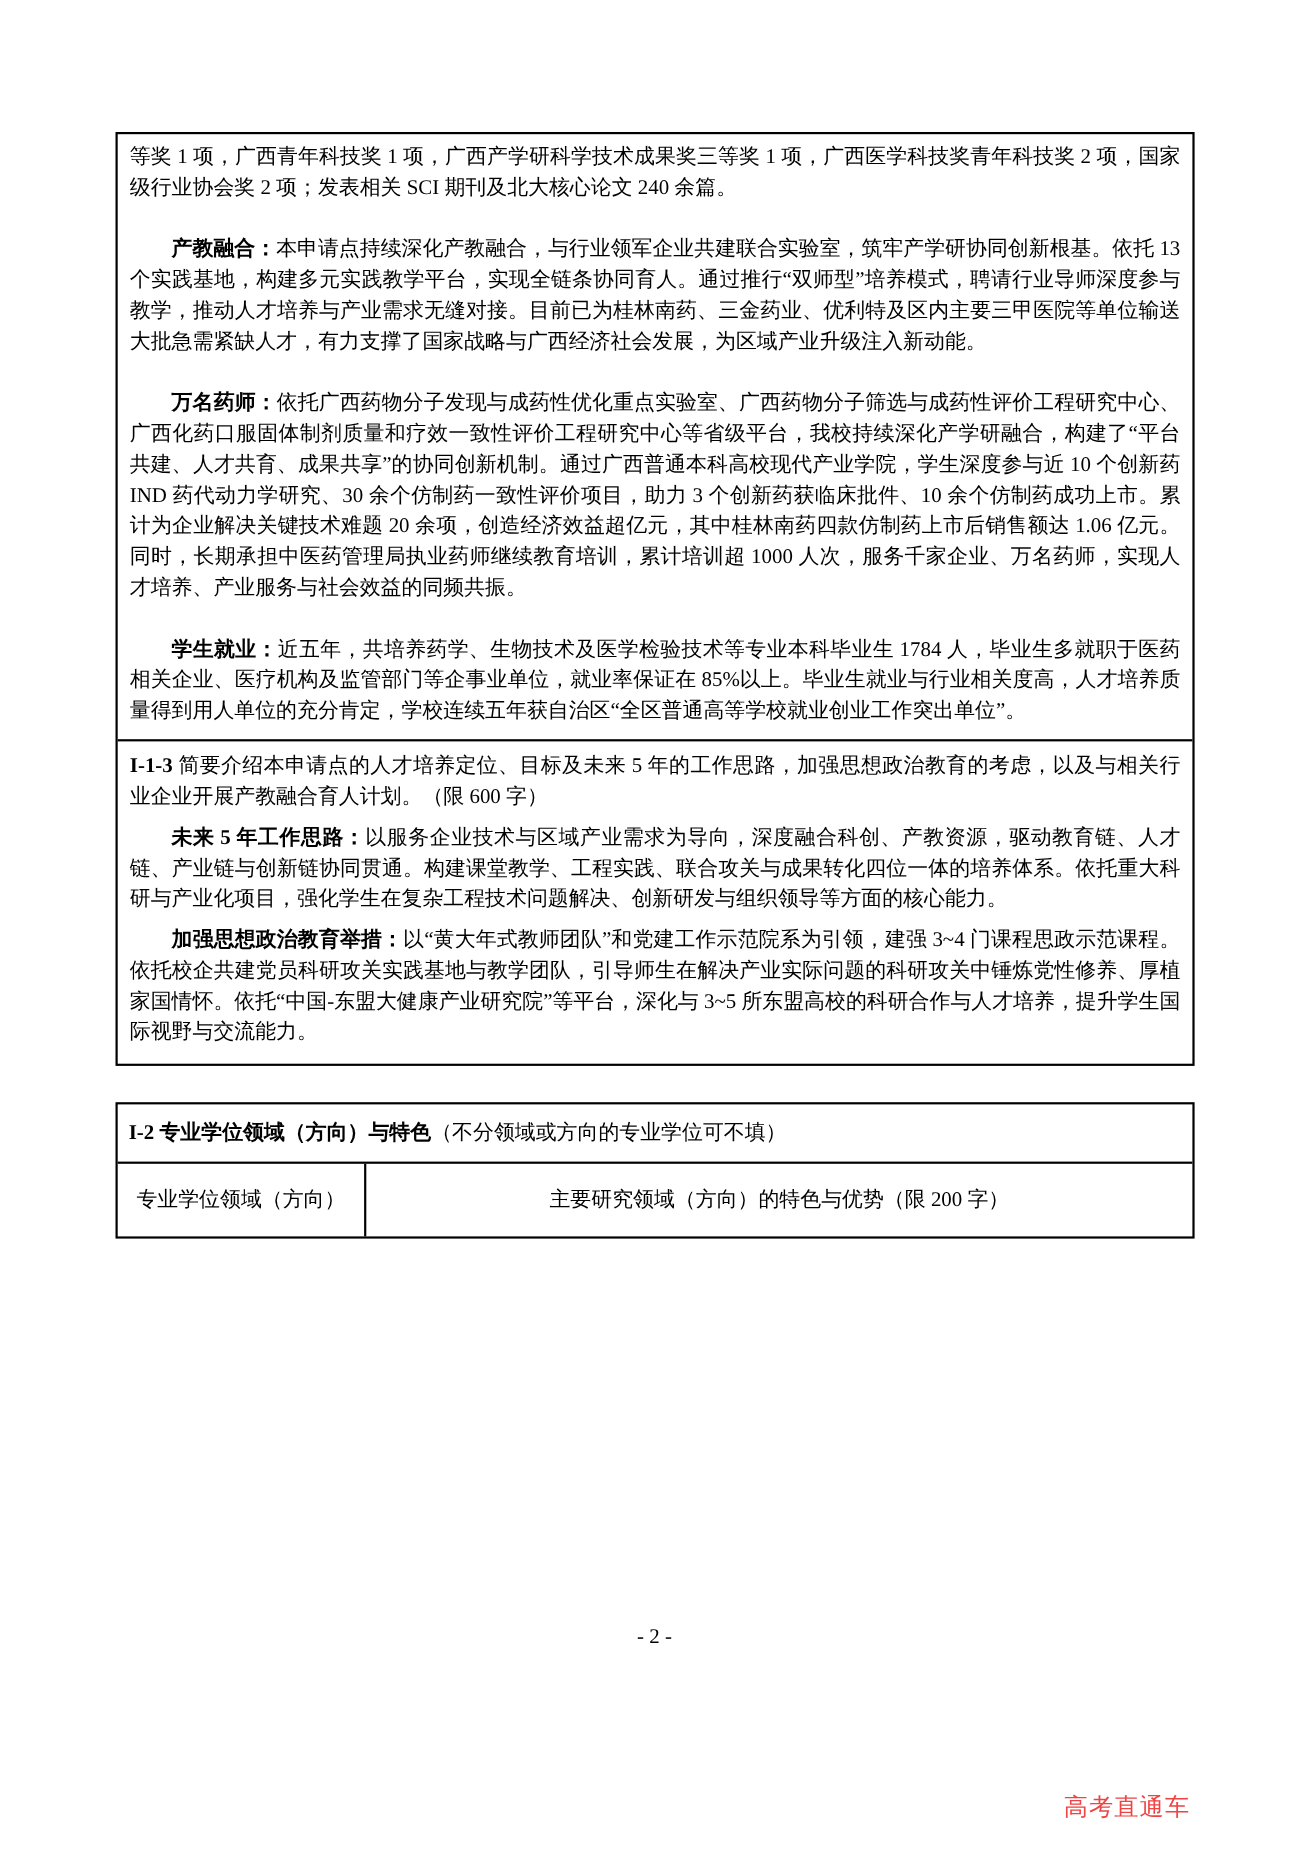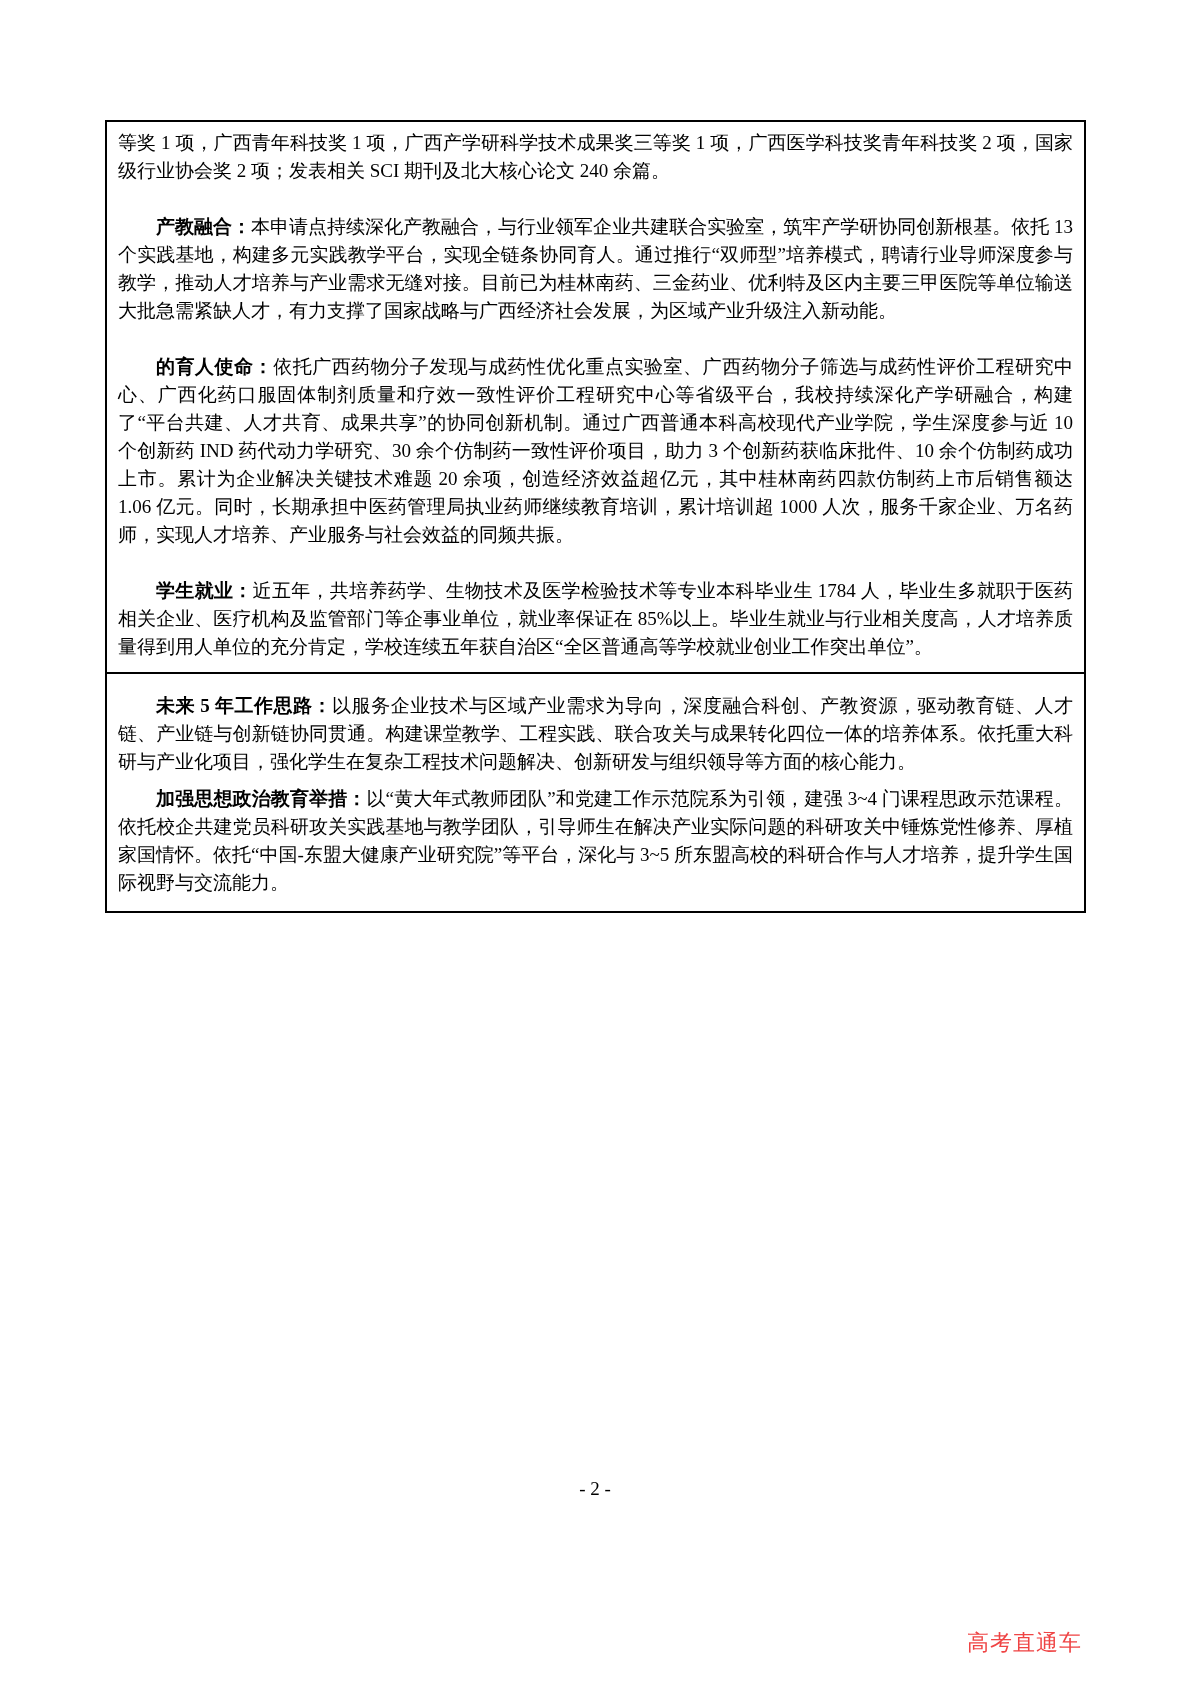--- a/index.html
+++ b/index.html
@@ -75,36 +75,52 @@
   <div class="form-table">
 
     <div class="cell cell-i11">
       <p class="para">
         <span>等奖 1 项，广西青年科技奖 1 项，广西产学研科学技术成果奖三等奖 1 项，广西医学科技奖青年科技奖 2 项，国家级行业协会奖 2 项；发表相关 SCI 期刊及北大核心论文 240 余篇。</span>
       </p>
       <p class="para indent">
         <b>产教融合：</b><span>本申请点持续深化产教融合，与行业领军企业共建联合实验室，筑牢产学研协同创新根基。依托 13 个实践基地，构建多元实践教学平台，实现全链条协同育人。通过推行“双师型”培养模式，聘请行业导师深度参与教学，推动人才培养与产业需求无缝对接。目前已为桂林南药、三金药业、优利特及区内主要三甲医院等单位输送大批急需紧缺人才，有力支撑了国家战略与广西经济社会发展，为区域产业升级注入新动能。</span>
       </p>
       <p class="para indent">
-        <b>的育人使命：</b><span>依托广西药物分子发现与成药性优化重点实验室、广西药物分子筛选与成药性评价工程研究中心、广西化药口服固体制剂质量和疗效一致性评价工程研究中心等省级平台，我校持续深化产学研融合，构建了“平台共建、人才共育、成果共享”的协同创新机制。通过广西普通本科高校现代产业学院，学生深度参与近 10 个创新药 IND 药代动力学研究、30 余个仿制药一致性评价项目，助力 3 个创新药获临床批件、10 余个仿制药成功上市。累计为企业解决关键技术难题 20 余项，创造经济效益超亿元，其中桂林南药四款仿制药上市后销售额达 1.06 亿元。同时，长期承担中医药管理局执业药师继续教育培训，累计培训超 1000 人次，服务千家企业、万名药师，实现人才培养、产业服务与社会效益的同频共振。</span>
+        <b>万名药师：</b><span>依托广西药物分子发现与成药性优化重点实验室、广西药物分子筛选与成药性评价工程研究中心、广西化药口服固体制剂质量和疗效一致性评价工程研究中心等省级平台，我校持续深化产学研融合，构建了“平台共建、人才共育、成果共享”的协同创新机制。通过广西普通本科高校现代产业学院，学生深度参与近 10 个创新药 IND 药代动力学研究、30 余个仿制药一致性评价项目，助力 3 个创新药获临床批件、10 余个仿制药成功上市。累计为企业解决关键技术难题 20 余项，创造经济效益超亿元，其中桂林南药四款仿制药上市后销售额达 1.06 亿元。同时，长期承担中医药管理局执业药师继续教育培训，累计培训超 1000 人次，服务千家企业、万名药师，实现人才培养、产业服务与社会效益的同频共振。</span>
       </p>
       <p class="para indent">
         <b>学生就业：</b><span>近五年，共培养药学、生物技术及医学检验技术等专业本科毕业生 1784 人，毕业生多就职于医药相关企业、医疗机构及监管部门等企事业单位，就业率保证在 85%以上。毕业生就业与行业相关度高，人才培养质量得到用人单位的充分肯定，学校连续五年获自治区“全区普通高等学校就业创业工作突出单位”。</span>
       </p>
     </div>
 
     <div class="cell cell-i13">
+      <p class="para">
+        <b>I-1-3 </b><span>简要介绍本申请点的人才培养定位、目标及未来 5 年的工作思路，加强思想政治教育的考虑，以及与相关行业企业开展产教融合育人计划。（限 600 字）</span>
+      </p>
       <p class="para indent spaced">
         <b>未来 5 年工作思路：</b><span>以服务企业技术与区域产业需求为导向，深度融合科创、产教资源，驱动教育链、人才链、产业链与创新链协同贯通。构建课堂教学、工程实践、联合攻关与成果转化四位一体的培养体系。依托重大科研与产业化项目，强化学生在复杂工程技术问题解决、创新研发与组织领导等方面的核心能力。</span>
       </p>
       <p class="para indent spaced">
         <b>加强思想政治教育举措：</b><span>以“黄大年式教师团队”和党建工作示范院系为引领，建强 3~4 门课程思政示范课程。依托校企共建党员科研攻关实践基地与教学团队，引导师生在解决产业实际问题的科研攻关中锤炼党性修养、厚植家国情怀。依托“中国-东盟大健康产业研究院”等平台，深化与 3~5 所东盟高校的科研合作与人才培养，提升学生国际视野与交流能力。</span>
       </p>
     </div>
 
   </div>
 
+  <div class="form-table table2">
+    <div class="t2-header">
+      <b>I-2 专业学位领域（方向）与特色</b><span>（不分领域或方向的专业学位可不填）</span>
+    </div>
+    <div class="t2-row">
+      <div class="t2-left">
+        <span>专业学位领域（方向）</span>
+      </div>
+      <div class="t2-right">
+        <span>主要研究领域（方向）的特色与优势（限 200 字）</span>
+      </div>
+    </div>
+  </div>
 
 </div>
 
 <div class="page-number">- 2 -</div>
 
 <div class="watermark">高考直通车</div>
 
 </body></html>

